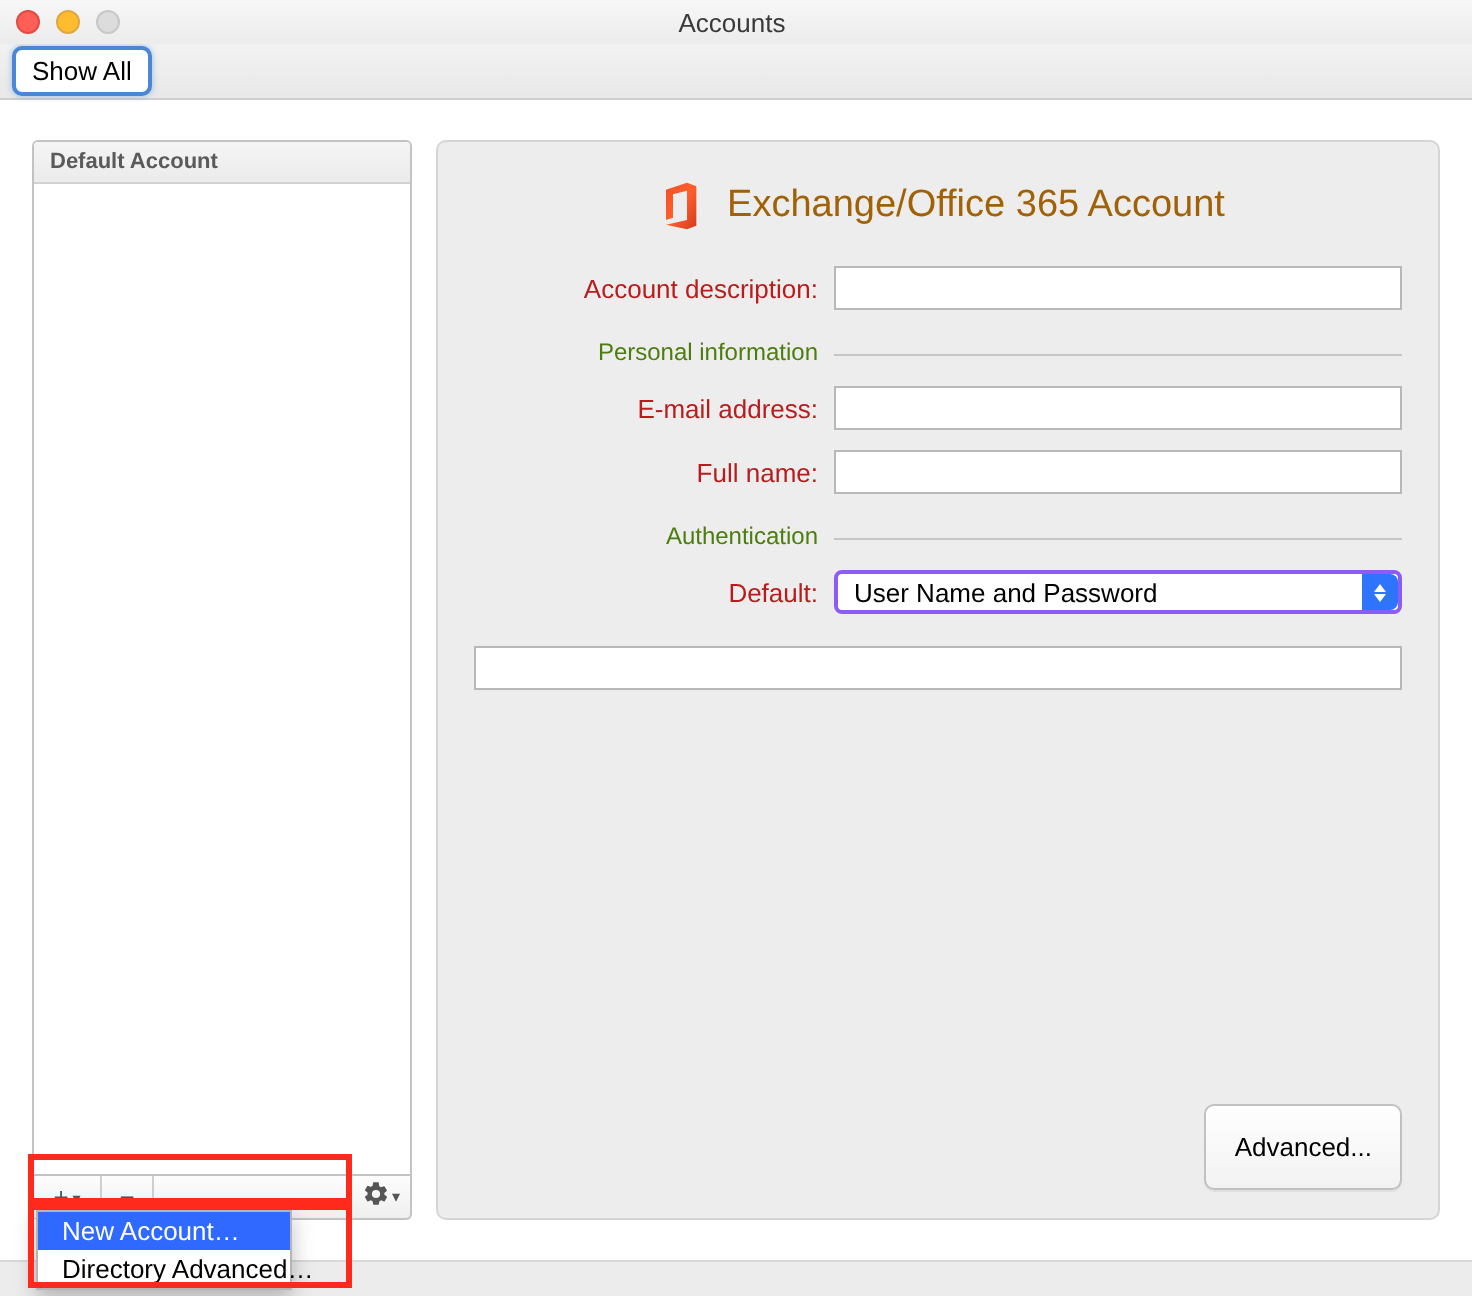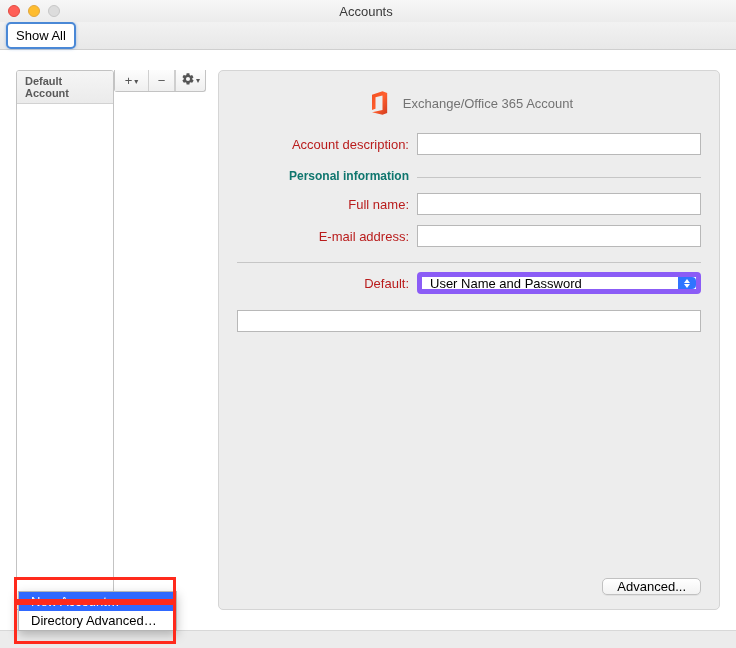--- a/index.html
+++ b/index.html
@@ -29,42 +29,42 @@
   .title-center {
     position:absolute; left:0; right:4px; text-align:center;
     font-size:13px; color:#3a3a3a;
     pointer-events:none;
   }
   
   .toolbar {
     height: 28px;
     background: linear-gradient(#f2f2f2, #e8e8e8);
     border-bottom: 1px solid #cfcfcf;
-    display:flex; padding:0 6px;
+    display:flex; align-items:center; padding:0 6px;
   }
   .show-all-btn {
     border: 2px solid #4a88d6;
     border-radius: 5px;
     padding: 3px 8px;
     background: #fff;
     font-size: 13px;
     box-shadow: 0 0 3px rgba(74,136,214,0.5);
   }
   
   .content {
     padding: 20px 16px 16px 16px;
     display:flex;
     gap:12px;
     height: 576px;
     position:relative;
   }
   
   .sidebar {
     width: 190px;
-    display:flex; flex-direction:row;
+    display:flex; flex-direction:column;
     position:relative;
   }
   .accounts-list {
     flex:1;
     border:1px solid #c3c3c3;
     border-radius:3px 3px 0 0;
     background:#fff;
     overflow:hidden;
     display:flex; flex-direction:column;
   }
@@ -110,22 +110,22 @@
     position:absolute;
     border:3px solid #ff2a1c;
     pointer-events:none;
     z-index:20;
   }
   .red-box.footer-box { left:14px; top:577px; width:162px; height:25px; }
   .red-box.menu-box { left:14px; top:602px; width:162px; height:42px; }
   
   .plus-menu {
     position:absolute;
-    left:18px; top:591px;
-    width:159px;
+    left:18px; top:605px;
+    width:128px;
     background:#fff;
     border:1px solid #b5b5b5;
     box-shadow:0 4px 10px rgba(0,0,0,0.25);
     z-index:10;
     font-size:13px;
   }
   .plus-menu .item {
     padding:2px 12px;
     white-space:nowrap;
   }
@@ -144,21 +144,21 @@
     display:flex; flex-direction:column;
   }
   .account-header {
     display:flex; align-items:center; justify-content:center;
     gap:10px; margin-bottom:16px;
   }
   .office-icon {
     width:28px; height:28px;
   }
   .account-type {
-    font-size:13px; color:#737373;
+    font-size:19px; color:#a16207;
   }
   .form-row {
     display:flex; align-items:center;
     margin-bottom:10px;
   }
   .form-row label {
     width:180px; text-align:right;
     padding-right:8px;
     font-size:13px; color:#b91c1c;
   }
@@ -170,51 +170,51 @@
     background:#fff;
     padding:0 4px;
     font-size:13px;
   }
   .section-head {
     display:flex; align-items:center;
     margin:4px 0 10px 0;
   }
   .section-head .lbl {
     width:180px; text-align:right; padding-right:8px;
-    font-weight:700; font-size:12px; color:#0f766e;
+    font-weight:400; font-size:12px; color:#4d7c0f;
   }
   .section-head .rule {
     flex:1; height:1px; background:#c6c6c6;
     position:relative; top:1px;
   }
   .select-wrap {
     flex:1;
     height:22px;
     background:#fff;
-    border:5px solid #8b5cf6;
+    border:2px solid #8b5cf6;
     border-radius:4px;
     display:flex; align-items:center;
     padding:0 24px 0 8px;
     font-size:13px;
     position:relative;
   }
   .select-wrap .end {
     position:absolute; right:0; top:0; bottom:0; width:18px;
     background:#2f74ff;
     border-radius:0 4px 4px 0;
     display:flex; flex-direction:column; align-items:center; justify-content:center;
     gap:1px;
   }
   .select-wrap .end .arr { width:0;height:0;border-left:3px solid transparent;border-right:3px solid transparent; }
   .select-wrap .end .up { border-bottom:4px solid #fff; }
   .select-wrap .end .down { border-top:4px solid #fff; }
   .advanced-btn {
     align-self:flex-end;
     margin-top:auto;
-    padding:0 14px;
+    padding:13px 14px;
     background:linear-gradient(#fff,#f2f2f2);
     border:1px solid #c1c1c1;
     border-radius:5px;
     font-size:13px;
     box-shadow:0 1px 0 rgba(0,0,0,0.05);
     text-align:right;
   }
   
   .bottom-strip {
     position:absolute; left:0; right:0; bottom:0; height:18px;
@@ -286,30 +286,31 @@
       <label>Account description:</label>
       <input type="text" value="" style="">
     </div>
 
     <div class="section-head">
       <div class="lbl">Personal information</div>
       <div class="rule"></div>
     </div>
 
     <div class="form-row">
+      <label>E-mail address:</label>
+      <input type="text" value="" style="">
+    </div>
+
+    <div class="form-row">
       <label>Full name:</label>
       <input type="text" value="" style="">
     </div>
 
-    <div class="form-row">
-      <label>E-mail address:</label>
-      <input type="text" value="" style="">
-    </div>
-
     <div class="section-head">
+      <div class="lbl">Authentication</div>
       <div class="rule"></div>
     </div>
 
     <div class="form-row">
       <label>Default:</label>
       <div class="select-wrap">
         <span>User Name and Password</span>
         <div class="end">
           <div class="arr up"></div>
             <div class="arr down"></div>

